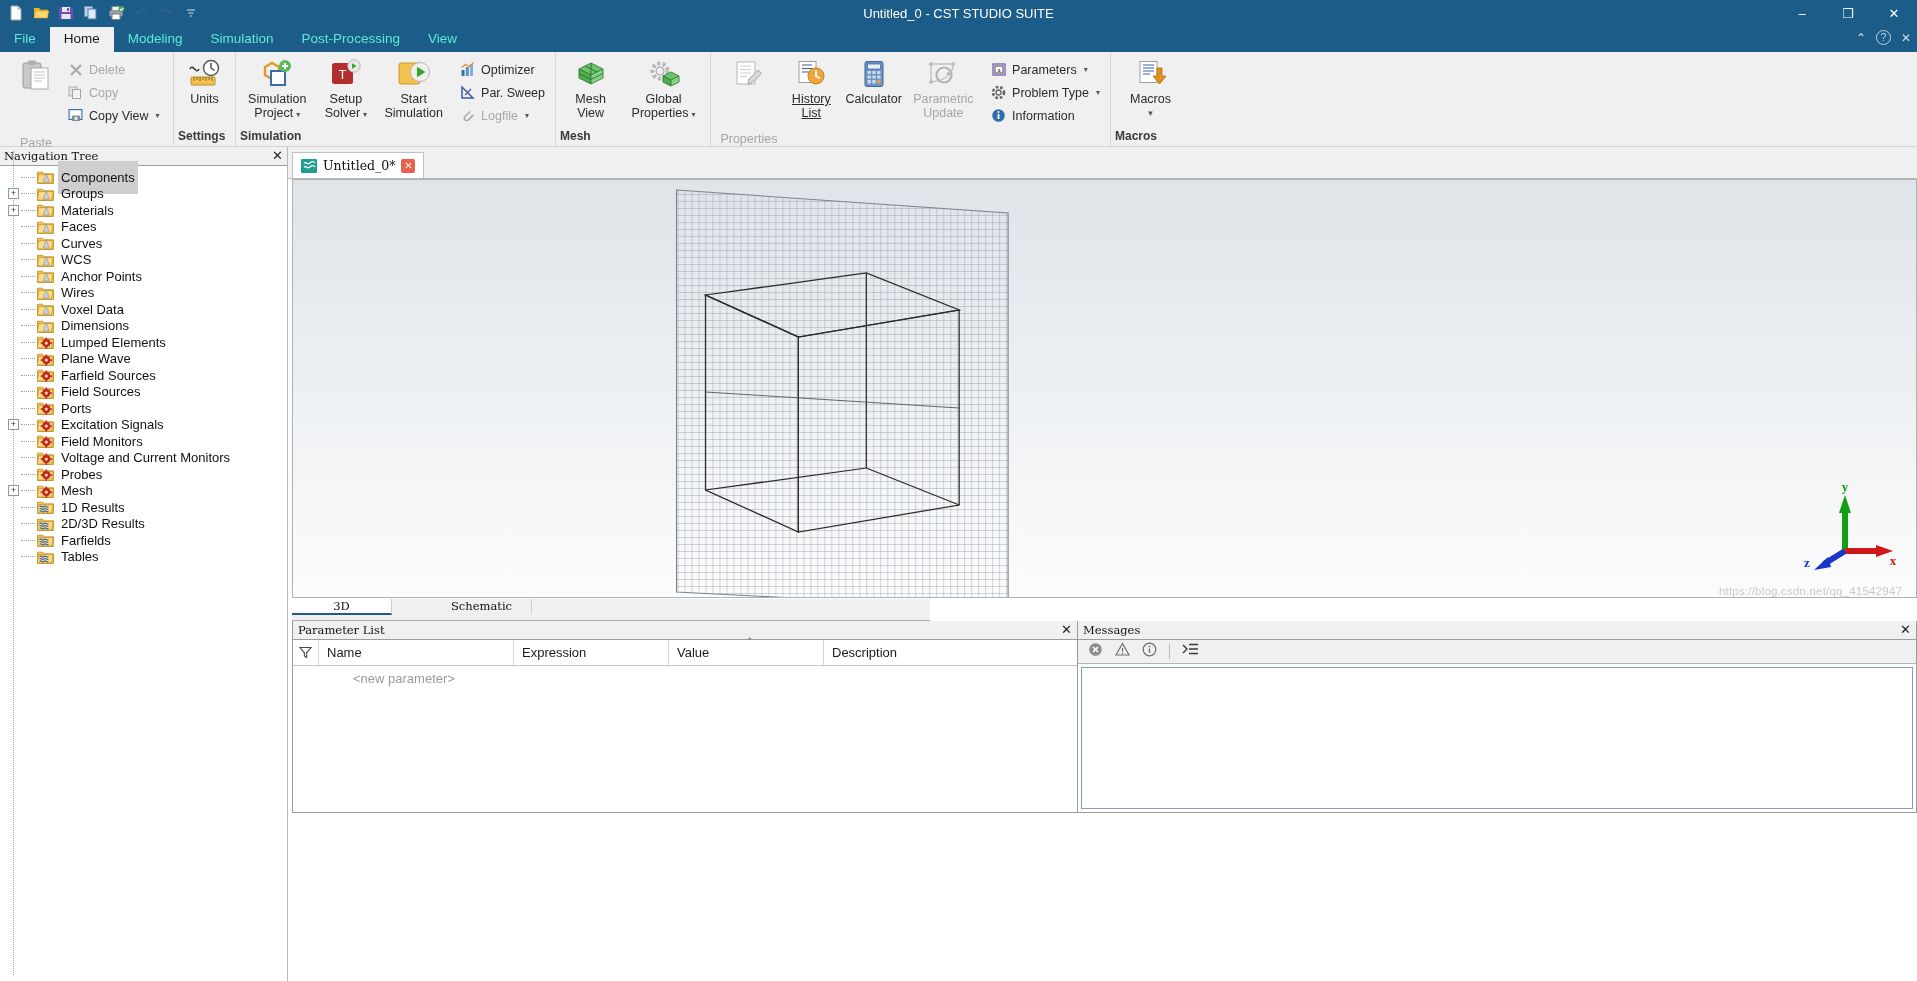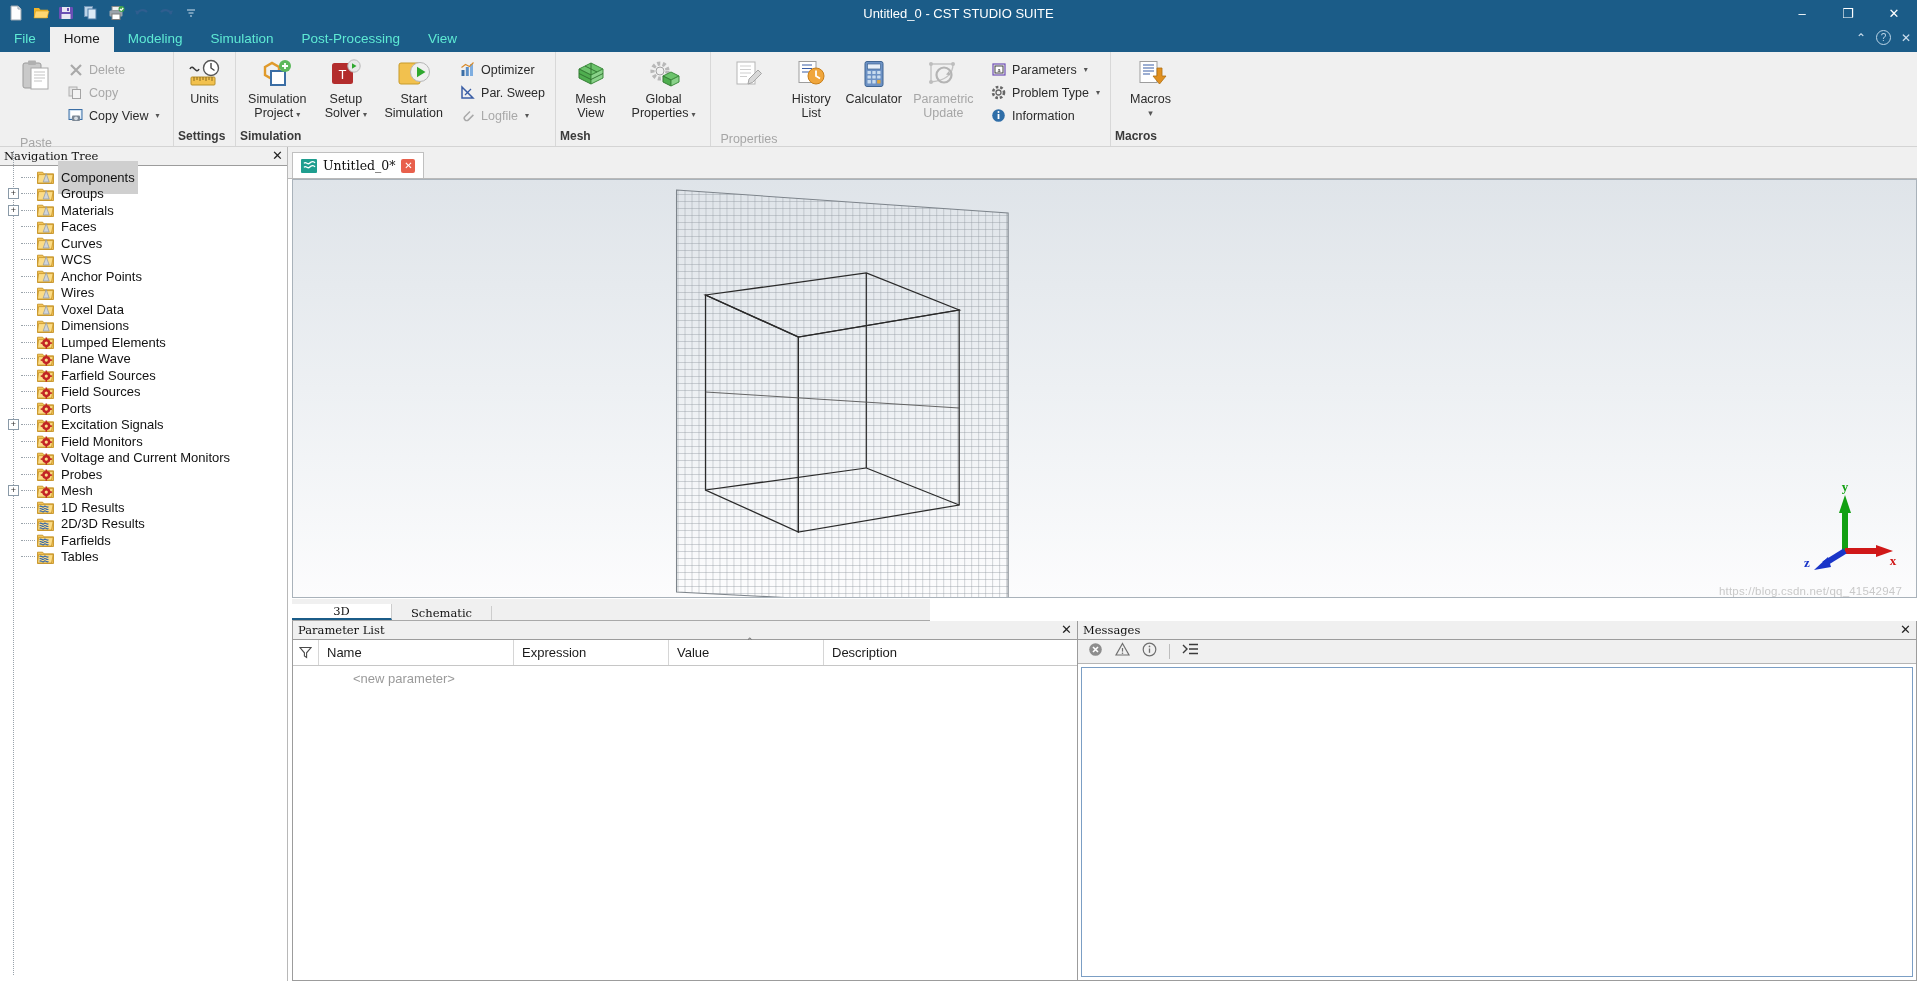--- a/index.html
+++ b/index.html
@@ -1,21 +1,21 @@
 <!DOCTYPE html>
 <html><head>
 <meta charset="utf-8">
 <style>
   * { box-sizing: border-box; margin: 0; padding: 0; }
   html, body {
     width: 1917px; height: 981px;
     font-family: "Liberation Sans", sans-serif;
     overflow: hidden; background: #fff;
   }
-  .app { position: relative; width: 1917px; height: 981px; }
+  .app { position: relative; width: 1917px; height: 813px; }
 
   
   .titlebar {
     position: absolute; left:0; top:0; width:1917px; height:26px;
     background:#1b5c88; display:flex; align-items:center;
   }
   .qat { display:flex; align-items:center; gap:5px; padding-left:6px; }
   .qat-btn { width:20px; height:20px; display:flex; align-items:center;
              justify-content:center; cursor:pointer; }
   .qat-btn svg { display:block; }
@@ -153,22 +153,23 @@
   .axis-triad { position:absolute; right:18px; bottom:18px;
                 width:100px; height:100px; }
   .watermark {
     position:absolute; right:14px; bottom:0px; font-size:11.5px;
     color:#c9c9c9; letter-spacing:0.2px;
   }
 
   
   .viewtabs {
     position:absolute; left:4px; top:452px; width:638px; height:22px;
-    background:#f0f0f0; display:flex; align-items:flex-end;
+    background:#f0f0f0; display:flex; align-items:flex-start;
     border-bottom:1px solid #a9a9a9;
+    gap:40px;
   }
   .vtab {
     width:100px; display:flex; align-items:center; justify-content:center;
     font-family:"DejaVu Serif", serif; font-size:11.5px; color:#111;
     cursor:pointer; border-right:1px solid #cdcdcd;
   }
   .vtab.active { background:#fff; border-bottom:2px solid #1b5c88; }
   .vtabs-sep { width:1px; background:#aaa; margin:4px 0; }
 
   
@@ -479,21 +480,21 @@
         <div class="bigbtn disabled" style="width:74px;gap:40px;">
           <div class="ico">
             <svg width="32" height="30" viewBox="0 0 32 30">
                 <rect x="4" y="2" width="18" height="22" fill="#fff" stroke="#b5b5b5"></rect>
                 <path d="M7 6h11M7 9.5h11M7 13h11M7 16.5h7" stroke="#cfcfcf" stroke-width="1.2"></path>
                 <path d="M16 19l9-9 3.5 3.5-9 9-4.5 1.5z" fill="#d8d8d8" stroke="#a5a5a5"></path>
               </svg>
           </div>
           <div class="lbl">Properties</div>
         </div>
-        <div class="bigbtn" style="width:62px;">
+        <div class="bigbtn" style="width:62px;text-decoration:underline;">
           <div class="ico">
             <svg width="32" height="30" viewBox="0 0 32 30">
                 <rect x="4" y="1.5" width="17" height="21" fill="#fff" stroke="#9d9d9d"></rect>
                 <path d="M7 5h10M7 8.5h10M7 12h8" stroke="#3b5ea5" stroke-width="1.2"></path>
                 <circle cx="21" cy="16" r="8" fill="#f0a63c" stroke="#c97f18"></circle>
                 <path d="M21 10.5V16l4 2.5" stroke="#fff" stroke-width="1.8" fill="none"></path>
               </svg>
           </div>
           <div class="lbl" style="white-space:pre-line">History
 List</div>

